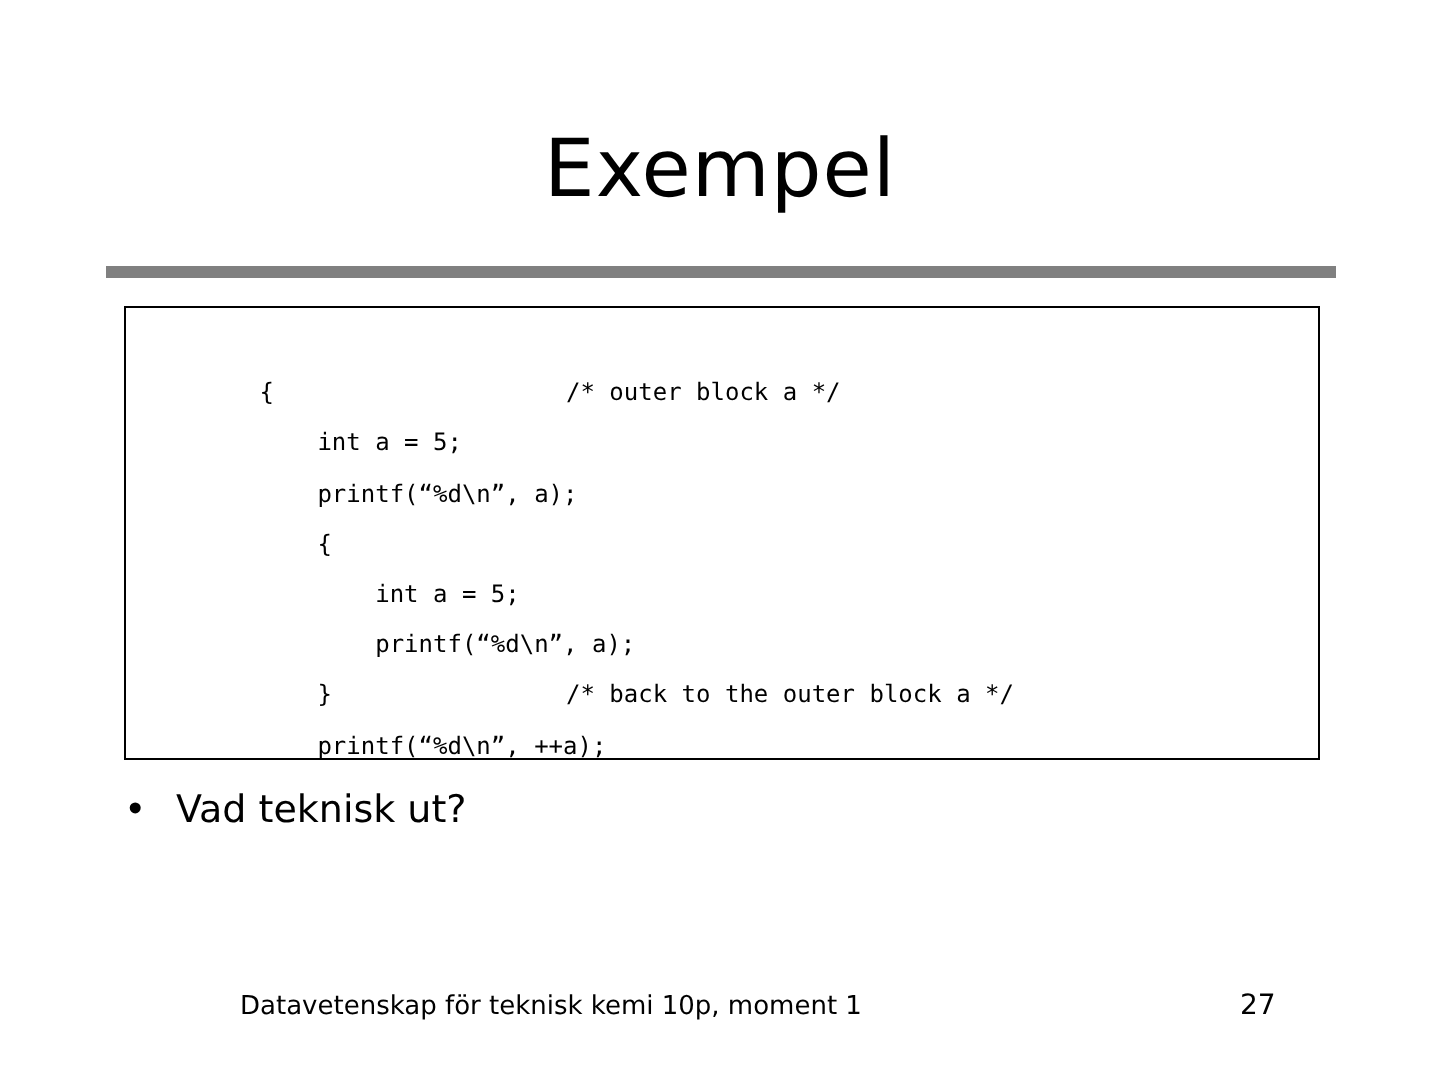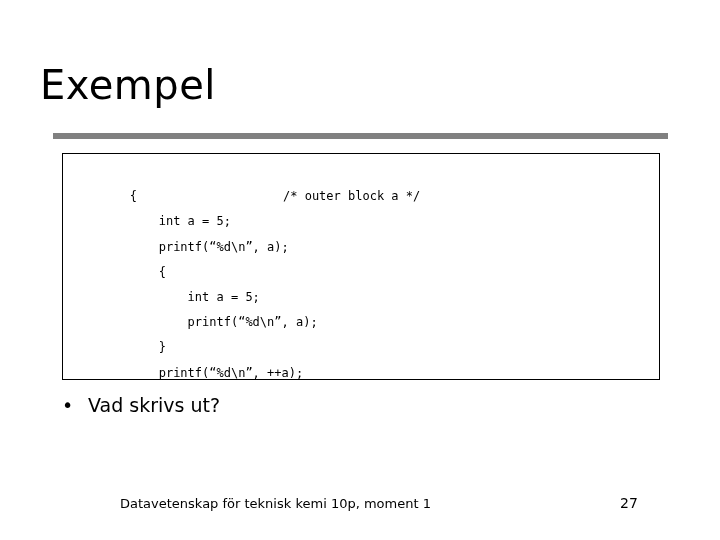--- a/index.html
+++ b/index.html
@@ -18,20 +18,21 @@
     width: 720px;
     height: 540px;
     background: #ffffff;
   }
   
   .slide-title {
     position: absolute;
     left: 40px;
     top: 60px;
     width: 640px;
+    text-align: center;
     font-family: "DejaVu Sans", sans-serif;
     font-size: 40px;
     line-height: 50px;
     font-weight: 400;
     color: #000000;
     letter-spacing: 0.5px;
   }
   
   .title-divider {
     position: absolute;
@@ -165,32 +166,33 @@
         <span class="code-comment"></span>
       </div>
 
       <div class="code-line">
         <span class="code-code">    }</span>
         <span class="code-comment"></span>
       </div>
 
       <div class="code-line">
         <span class="code-code">    printf(“%d\n”, ++a);</span>
+        <span class="code-comment shift">/* back to the outer block a */</span>
       </div>
 
       <div class="code-line">
         
         <span class="code-comment"></span>
       </div>
 
     </div>
   </div>
 
   <div class="bullet-row">
     <span class="bullet-mark">•</span>
-    <span class="bullet-text">Vad skrivs ut?</span>
+    <span class="bullet-text">Vad teknisk ut?</span>
   </div>
 
   <div class="footer-text">Datavetenskap för teknisk kemi 10p, moment 1</div>
 
   <div class="page-number">27</div>
 
 </div>
 
 </body></html>

